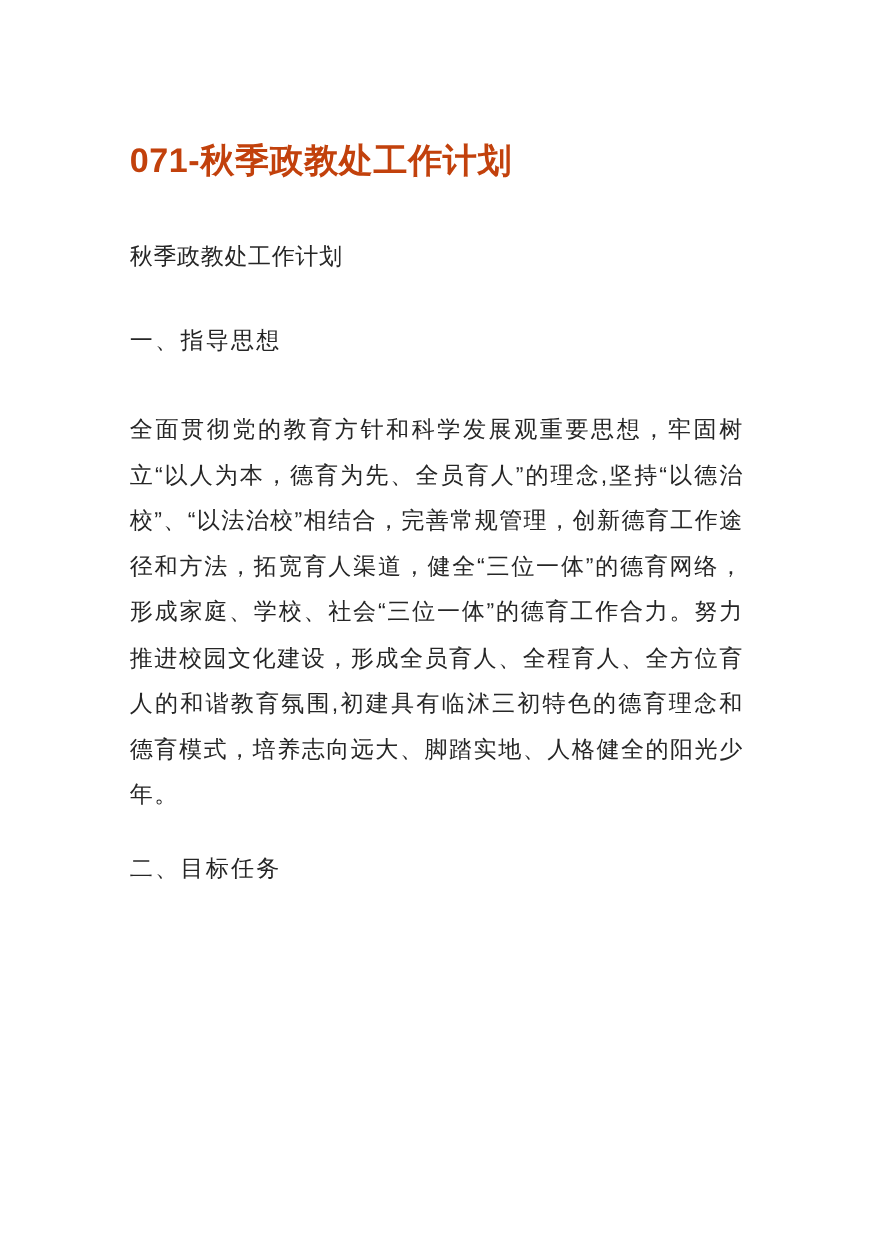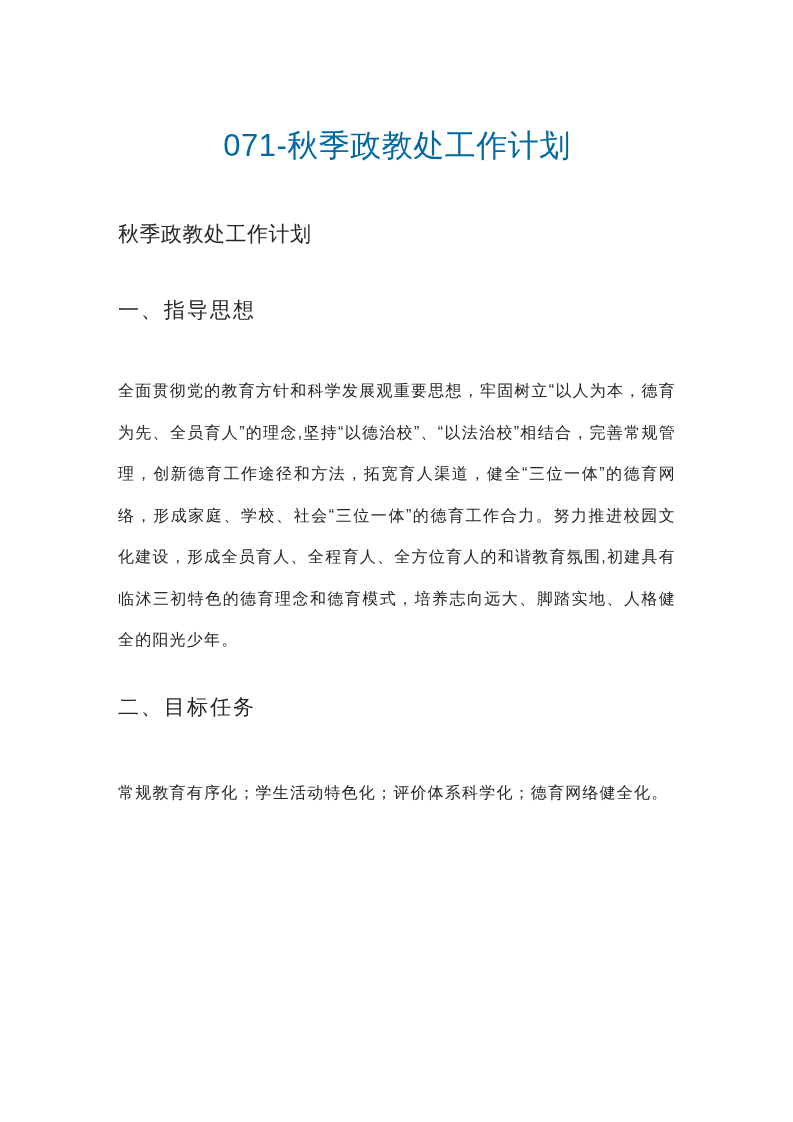--- a/index.html
+++ b/index.html
@@ -14,44 +14,43 @@
   .page {
     position: relative;
     width: 793px;
     height: 1122px;
     background: #ffffff;
     padding: 126px 117px 0 118px;
     overflow: hidden;
   }
   .title {
     font-size: 31px;
-    font-weight: 400;
-    color: #0369a1;
-    text-align: center;
+    font-weight: 700;
+    color: #c2410c;
     line-height: 40px;
     letter-spacing: 0.5px;
   }
   .subtitle {
     margin-top: 55px;
     font-size: 21px;
     font-weight: 400;
     line-height: 30px;
     letter-spacing: 0.5px;
     font-family: Liberation Mono, monospace;
   }
   .heading {
     font-size: 21px;
     font-weight: 400;
     line-height: 30px;
     letter-spacing: 2px;
   }
   .heading-1 { margin-top: 44px; }
   .heading-2 { margin-top: 31px; }
   .para {
-    font-size: 16px;
+    font-size: 21px;
     font-weight: 400;
     line-height: 41.5px;
     letter-spacing: 1.2px;
     text-align: justify;
     text-justify: inter-ideograph;
   }
   .para-1 { margin-top: 45px; }
   .para-2 { margin-top: 50px; }
 </style>
 </head>
@@ -61,14 +60,13 @@
   <h1 class="title">071-秋季政教处工作计划</h1>
 
   <p class="subtitle">秋季政教处工作计划</p>
 
   <h2 class="heading heading-1">一、指导思想</h2>
 
   <p class="para para-1">全面贯彻党的教育方针和科学发展观重要思想，牢固树立“以人为本，德育为先、全员育人”的理念,坚持“以德治校”、“以法治校”相结合，完善常规管理，创新德育工作途径和方法，拓宽育人渠道，健全“三位一体”的德育网络，形成家庭、学校、社会“三位一体”的德育工作合力。努力推进校园文化建设，形成全员育人、全程育人、全方位育人的和谐教育氛围,初建具有临沭三初特色的德育理念和德育模式，培养志向远大、脚踏实地、人格健全的阳光少年。</p>
 
   <h2 class="heading heading-2">二、目标任务</h2>
 
-  <p class="para para-2">常规教育有序化；学生活动特色化；评价体系科学化；德育网络健全化。</p>
 </div>
 
 </body></html>

